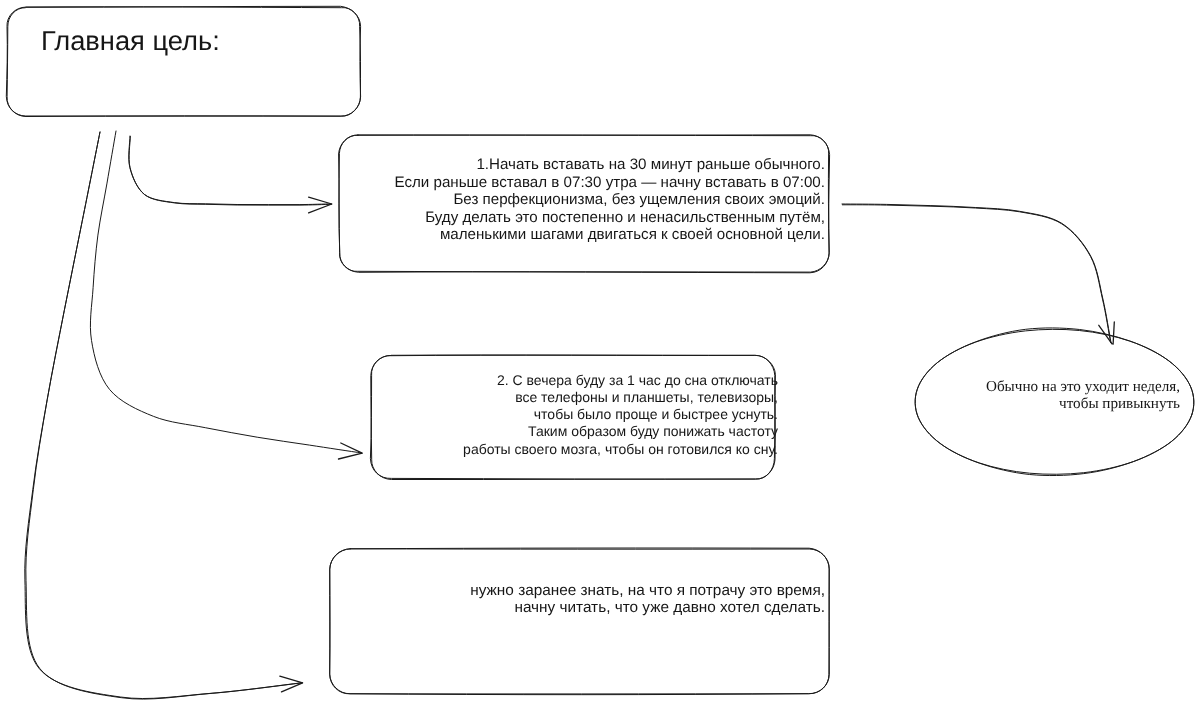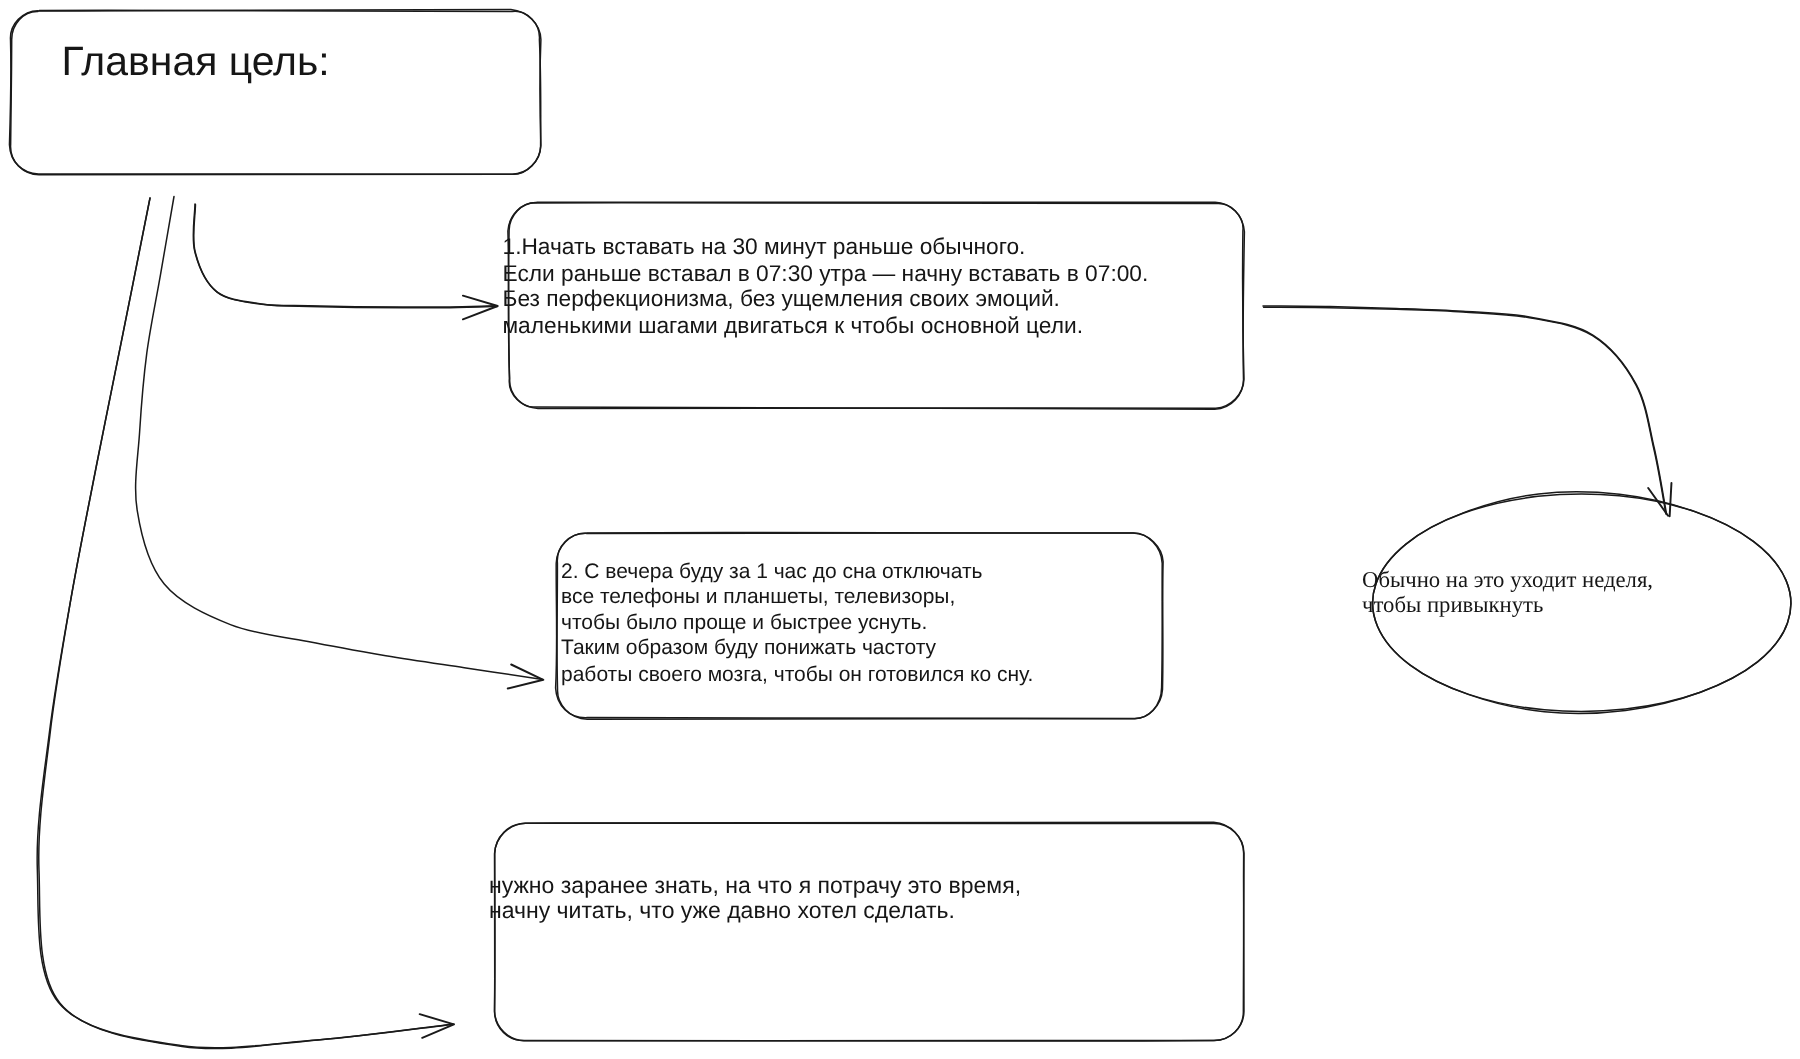--- a/index.html
+++ b/index.html
@@ -3,21 +3,21 @@
 <meta charset="utf-8">
 <title>Главная цель</title>
 <style>
   html,body{margin:0;padding:0;background:#ffffff;}
   body{width:1200px;height:706px;overflow:hidden;
        font-family:"Liberation Sans",sans-serif;color:#161616;
        -webkit-font-smoothing:antialiased;
        text-rendering:geometricPrecision;}
   #canvas{position:relative;width:1200px;height:706px;background:#ffffff;}
   svg.layer{position:absolute;left:0;top:0;width:1200px;height:706px;display:block;}
-  .node-text{position:absolute;text-align:left;color:#161616;will-change:transform;transform:translateZ(0);
+  .node-text{position:absolute;text-align:right;color:#161616;will-change:transform;transform:translateZ(0);
              font-family:"Liberation Sans",sans-serif;white-space:nowrap;}
   #t-goal{left:41px;top:24.5px;width:330px;text-align:left;font-size:27.3px;line-height:31.2px;}
   #t-step1{left:335px;top:156.3px;width:490px;font-size:15.15px;line-height:17.5px;}
   #t-step2{left:374px;top:372px;width:404px;font-size:14px;line-height:17.15px;}
   #t-step3{left:326px;top:581.8px;width:499px;font-size:15.35px;line-height:17.25px;}
   #t-note{left:908px;top:377.8px;width:272px;font-size:15.15px;line-height:17.1px;font-family:Liberation Serif, serif;}
 </style>
 </head>
 <body>
 
@@ -76,21 +76,22 @@
     </g>
   </svg>
 
   <div class="node-text" id="t-goal">
       <div class="ln">Главная цель:</div>
     </div>
   <div class="node-text" id="t-step1">
       <div class="ln">1.Начать вставать на 30 минут раньше обычного.</div>
       <div class="ln">Если раньше вставал в 07:30 утра — начну вставать в 07:00.</div>
       <div class="ln">Без перфекционизма, без ущемления своих эмоций.</div>
-      <div class="ln">маленькими шагами двигаться к чтобы основной цели.</div>
+      <div class="ln">Буду делать это постепенно и ненасильственным путём,</div>
+      <div class="ln">маленькими шагами двигаться к своей основной цели.</div>
     </div>
   <div class="node-text" id="t-step2">
       <div class="ln">2. С вечера буду за 1 час до сна отключать</div>
       <div class="ln">все телефоны и планшеты, телевизоры,</div>
       <div class="ln">чтобы было проще и быстрее уснуть.</div>
       <div class="ln">Таким образом буду понижать частоту</div>
       <div class="ln">работы своего мозга, чтобы он готовился ко сну.</div>
     </div>
   <div class="node-text" id="t-step3">
       <div class="ln">нужно заранее знать, на что я потрачу это время,</div>

